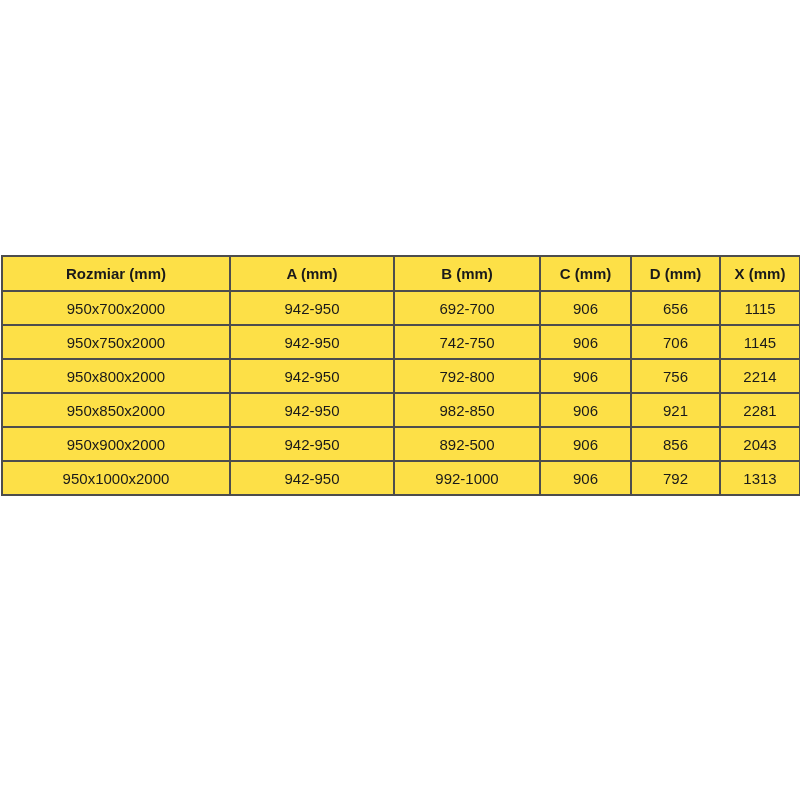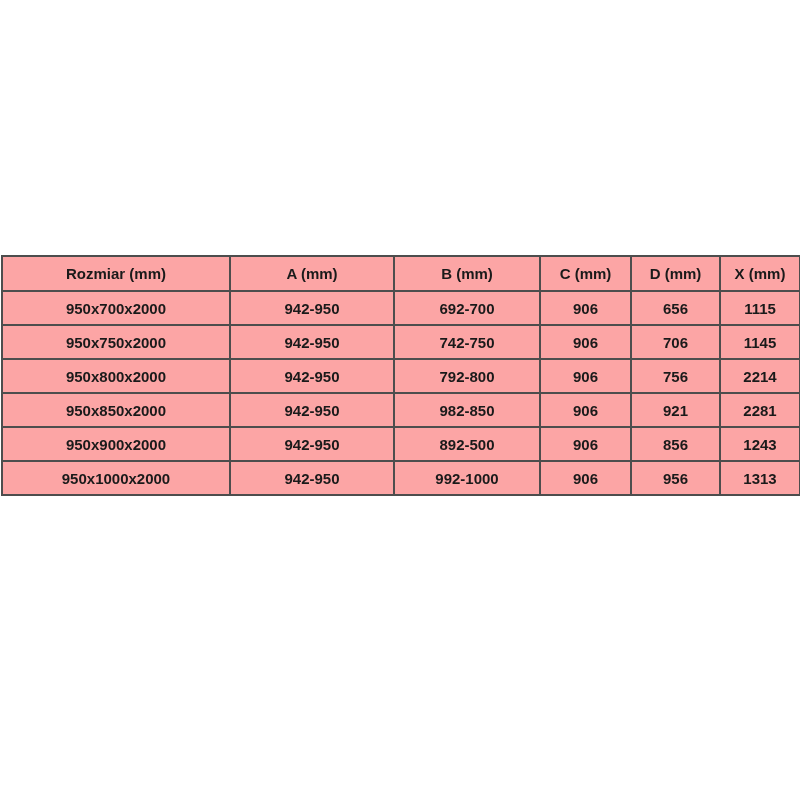--- a/index.html
+++ b/index.html
@@ -18,40 +18,40 @@
   .spec-table-wrap {
     position: absolute;
     left: 1px;
     top: 255px;
     width: 798px;
   }
   table.spec-table {
     border-collapse: collapse;
     width: 100%;
     table-layout: fixed;
-    background: #fca5a5;
+    background: #fde047;
   }
   table.spec-table th,
   table.spec-table td {
     border: 2px solid #4d4d4d;
     text-align: center;
     vertical-align: middle;
     color: #1a1a1a;
     font-size: 15px;
     padding: 0;
     overflow: hidden;
     white-space: nowrap;
   }
   table.spec-table th {
     height: 33px;
     font-weight: bold;
   }
   table.spec-table td {
     height: 32px;
-    font-weight: bold;
+    font-weight: normal;
   }
 </style>
 </head>
 <body>
 
 <div class="page">
   <div class="spec-table-wrap">
     <table class="spec-table">
       <colgroup>
           <col style="width: 228px;">
@@ -103,26 +103,26 @@
             <td>906</td>
             <td>921</td>
             <td>2281</td>
           </tr>
           <tr>
             <td>950x900x2000</td>
             <td>942-950</td>
             <td>892-500</td>
             <td>906</td>
             <td>856</td>
-            <td>1243</td>
+            <td>2043</td>
           </tr>
           <tr>
             <td>950x1000x2000</td>
             <td>942-950</td>
             <td>992-1000</td>
             <td>906</td>
-            <td>956</td>
+            <td>792</td>
             <td>1313</td>
           </tr>
         </tbody>
     </table>
   </div>
 </div>
 
 </body></html>

